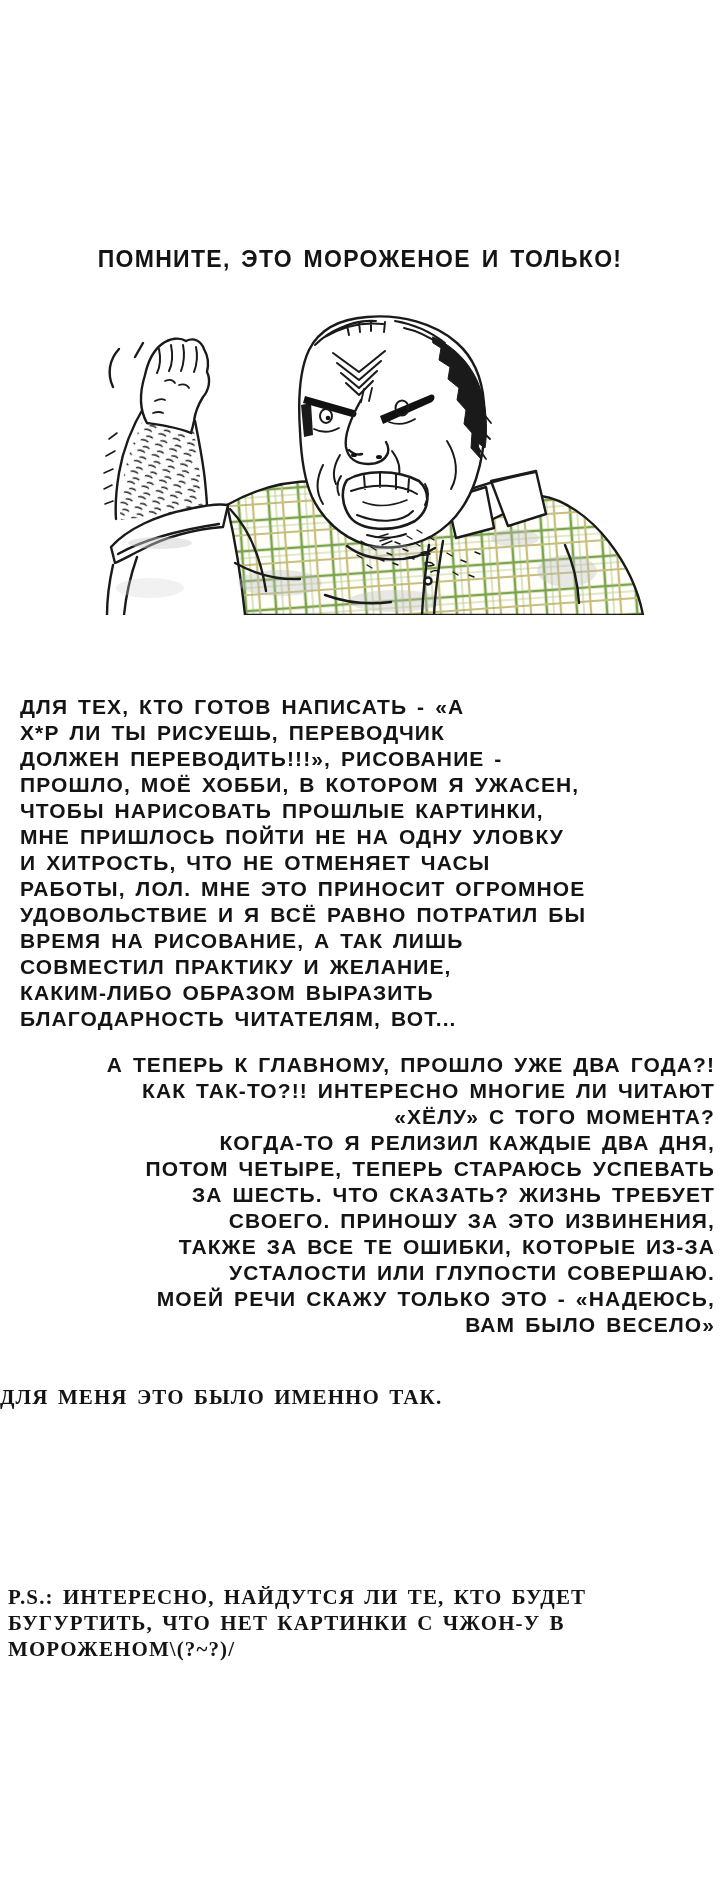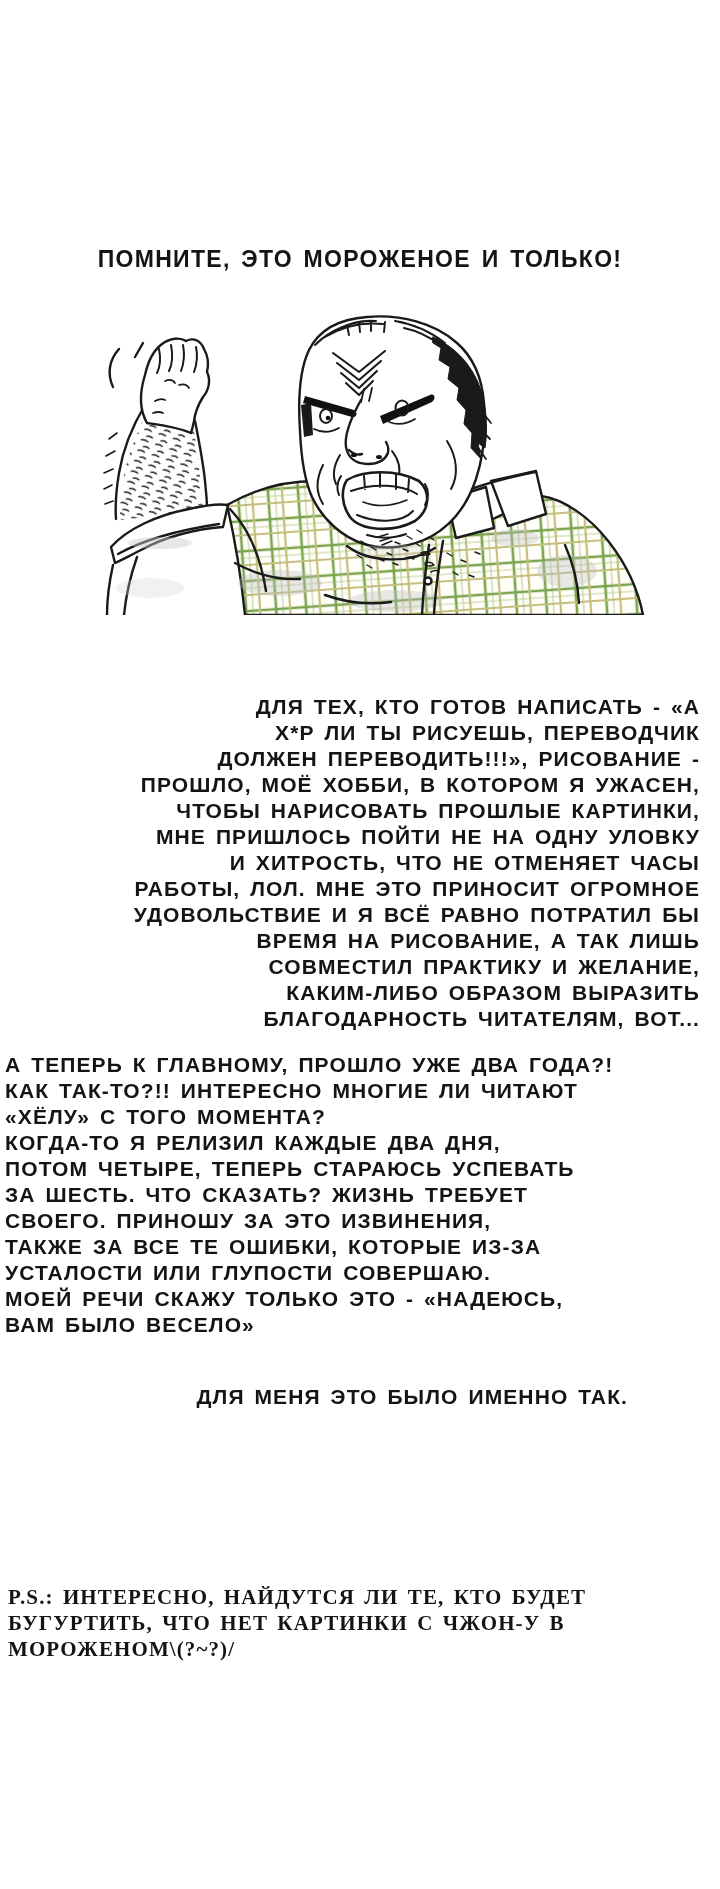--- a/index.html
+++ b/index.html
@@ -3,23 +3,23 @@
 <meta charset="utf-8">
 <style>
   html,body{margin:0;padding:0;background:#ffffff;}
   #page{
     position:relative;width:720px;height:1889px;background:#ffffff;overflow:hidden;
     font-family:"Liberation Sans","DejaVu Sans",sans-serif;font-weight:700;color:#141414;
   }
   .comic{letter-spacing:1.1px;word-spacing:3px;line-height:26px;font-size:21px;}
   #title{position:absolute;top:246px;left:0;width:720px;text-align:center;font-size:23px;letter-spacing:1.3px;}
   #illustration{position:absolute;top:283px;left:95px;width:555px;height:332px;}
-  #para1{position:absolute;top:694px;left:20px;width:680px;text-align:right;}
-  #para2{position:absolute;top:1052px;left:5px;width:710px;text-align:left;}
-  #closing{position:absolute;top:1384px;left:0;width:628px;text-align:right;}
+  #para1{position:absolute;top:694px;left:20px;width:680px;text-align:left;}
+  #para2{position:absolute;top:1052px;left:5px;width:710px;text-align:right;}
+  #closing{position:absolute;top:1384px;left:0;width:628px;text-align:left;font-family:Liberation Serif, serif;}
   #postscript{position:absolute;top:1584px;left:8px;width:640px;text-align:left;font-family:Liberation Serif, serif;}
 </style>
 </head>
 <body>
 
 <div id="page">
 
   <div id="title" class="comic">ПОМНИТЕ, ЭТО МОРОЖЕНОЕ И ТОЛЬКО!</div>
 
   <svg id="illustration" viewBox="0 0 555 332" xmlns="http://www.w3.org/2000/svg">

